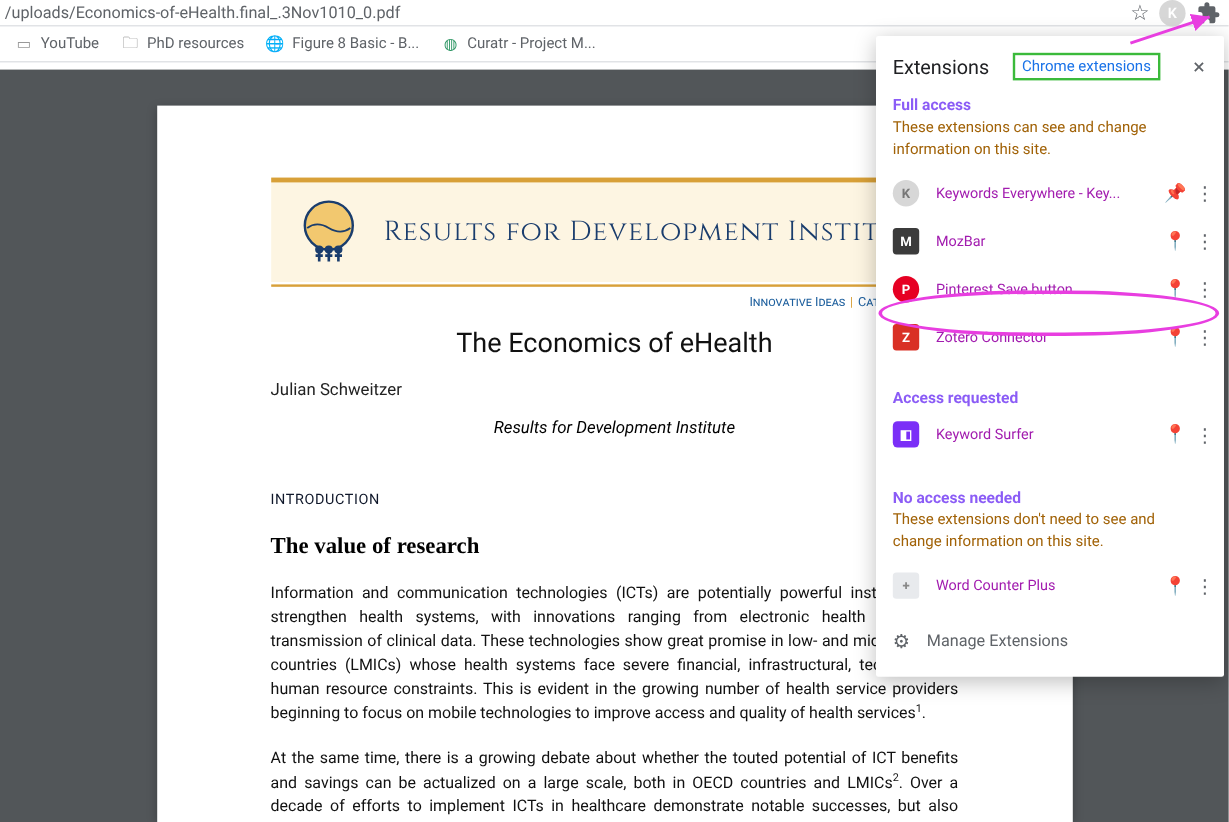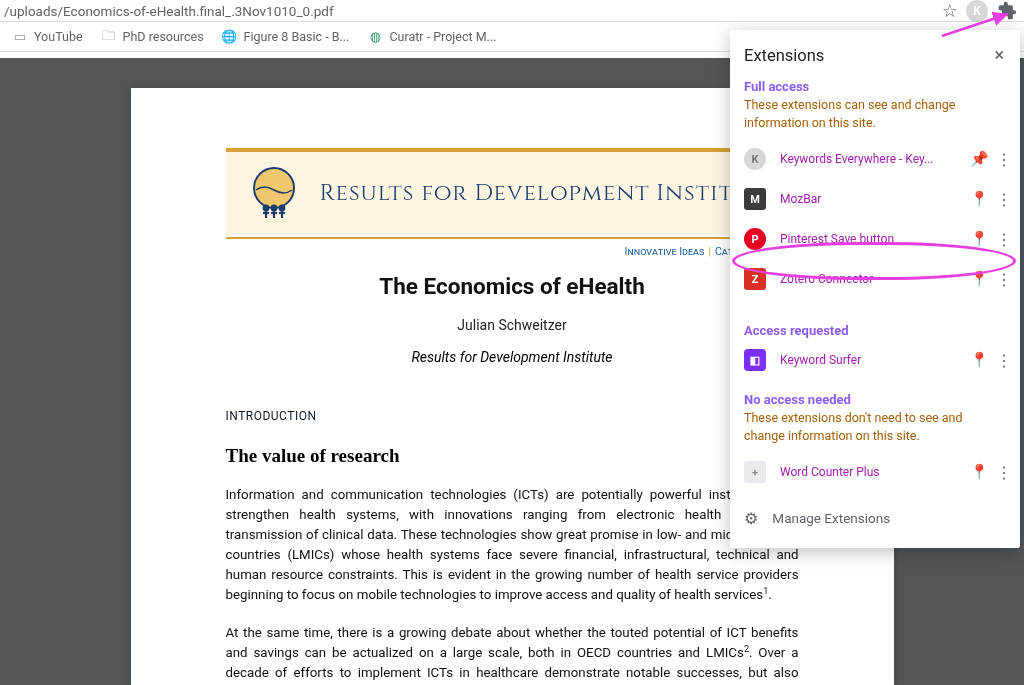--- a/index.html
+++ b/index.html
@@ -20,22 +20,22 @@
   .viewer { position:absolute; left:0; right:0; top:58px; bottom:0; background:#525659; display:flex; justify-content:center; padding-top:30px;}
   .page { width:763px; background:#fff; box-shadow:0 2px 8px rgba(0,0,0,.25); padding:60px 95px 20px;}
   
   .banner { border-top:4px solid #d8a038; background:#fdf5e2; height:87px; display:flex; align-items:center; gap:18px; padding-left:20px; position:relative;}
   .logo-circle { width:56px; height:56px; }
   .banner-title { font-family: "Trajan Pro", "Cinzel", Georgia, serif; letter-spacing:1px; color:#1a3d6d; font-size:23px; font-weight:500;}
   .sub-line { position:absolute; right:0; bottom:-23px; font-size:10.5px; font-variant:small-caps; color:#1f609e;}
   .sub-line .sep { color:#d8a038; padding:0 4px;}
   .banner::after{ content:""; position:absolute; left:0; right:0; bottom:-4px; border-bottom:2px solid #d8a038;}
   
-  .doc-title { text-align:center; font-size:22.5px; font-weight:700; color:#111; margin-top:38px;}
-  .authors { text-align:center; font-size:14px; color:#222; margin-top:18px;}
+  .doc-title { text-align:center; font-size:22.5px; font-weight:400; color:#111; margin-top:38px;}
+  .authors { font-size:14px; color:#222; margin-top:18px;}
   .authors p { margin:6px 0;}
   .affil { text-align:center; font-style:italic; font-size:14px; margin-top:16px;}
   
   .sect { margin-top:44px;}
   .intro-lbl { font-size:12px; color:#0f172a; letter-spacing:0.5px;}
   .h-blue { color:#000000; font-family:Georgia,serif; font-weight:700; font-size:19px; margin-top:22px;}
   .body-p { font-size:13.3px; color:#111; text-align:justify; margin-top:18px; line-height:1.5;}
   sup { font-size:9px; vertical-align:super;}
   
   .ext-panel { position:absolute; top:30px; right:4px; width:290px; background:#fff; box-shadow:0 4px 18px rgba(0,0,0,.25); border-radius:2px; padding:14px 0 10px; z-index:50;}
@@ -125,20 +125,21 @@
       <h2 class="h-blue">The value of research</h2>
       <p class="body-p"><span>Information and communication technologies (ICTs) are potentially powerful instruments to strengthen health systems, with innovations ranging from electronic health records to transmission of clinical data. These technologies show great promise in low- and middle-income countries (LMICs) whose health systems face severe financial, infrastructural, technical and human resource constraints. This is evident in the growing number of health service providers beginning to focus on mobile technologies to improve access and quality of health services</span><sup>1</sup>.</p>
       <p class="body-p"><span>At the same time, there is a growing debate about whether the touted potential of ICT benefits and savings can be actualized on a large scale, both in OECD countries and LMICs</span><sup>2</sup><span>. Over a decade of efforts to implement ICTs in healthcare demonstrate notable successes, but also costly failures</span></p>
     </div>
   </div>
 </div>
 
 <div class="ext-panel">
   <div class="ext-hdr">
     <span class="ext-title">Extensions</span>
+    <span class="chrome-link">Chrome extensions</span>
     <span class="ext-close">×</span>
   </div>
 
   <div class="ext-section-lbl">Full access</div>
   <div class="ext-section-desc">These extensions can see and change information on this site.</div>
 
   <div class="ext-row">
     <span class="ext-icon" style="background:#d7d7d7;color:#777">K</span>
     <span class="ext-name">Keywords Everywhere - Key...</span>
     <span class="pin active">📌</span>
@@ -164,21 +165,21 @@
   </div>
 
   <div class="ext-section-lbl" style="margin-top:18px">Access requested</div>
   <div class="ext-row">
     <span class="ext-icon" style="background:#7b2ff7;border-radius:4px">◧</span>
     <span class="ext-name">Keyword Surfer</span>
     <span class="pin">📍</span>
     <span class="dots">⋮</span>
   </div>
 
-  <div class="ext-section-lbl" style="margin-top:6px">No access needed</div>
+  <div class="ext-section-lbl" style="margin-top:20px">No access needed</div>
   <div class="ext-section-desc">These extensions don't need to see and change information on this site.</div>
   <div class="ext-row">
     <span class="ext-icon" style="background:#e8eaed;color:#888;border-radius:3px">+</span>
     <span class="ext-name">Word Counter Plus</span>
     <span class="pin">📍</span>
     <span class="dots">⋮</span>
   </div>
 
   <div class="ext-manage">
     <span class="gear">⚙</span>

